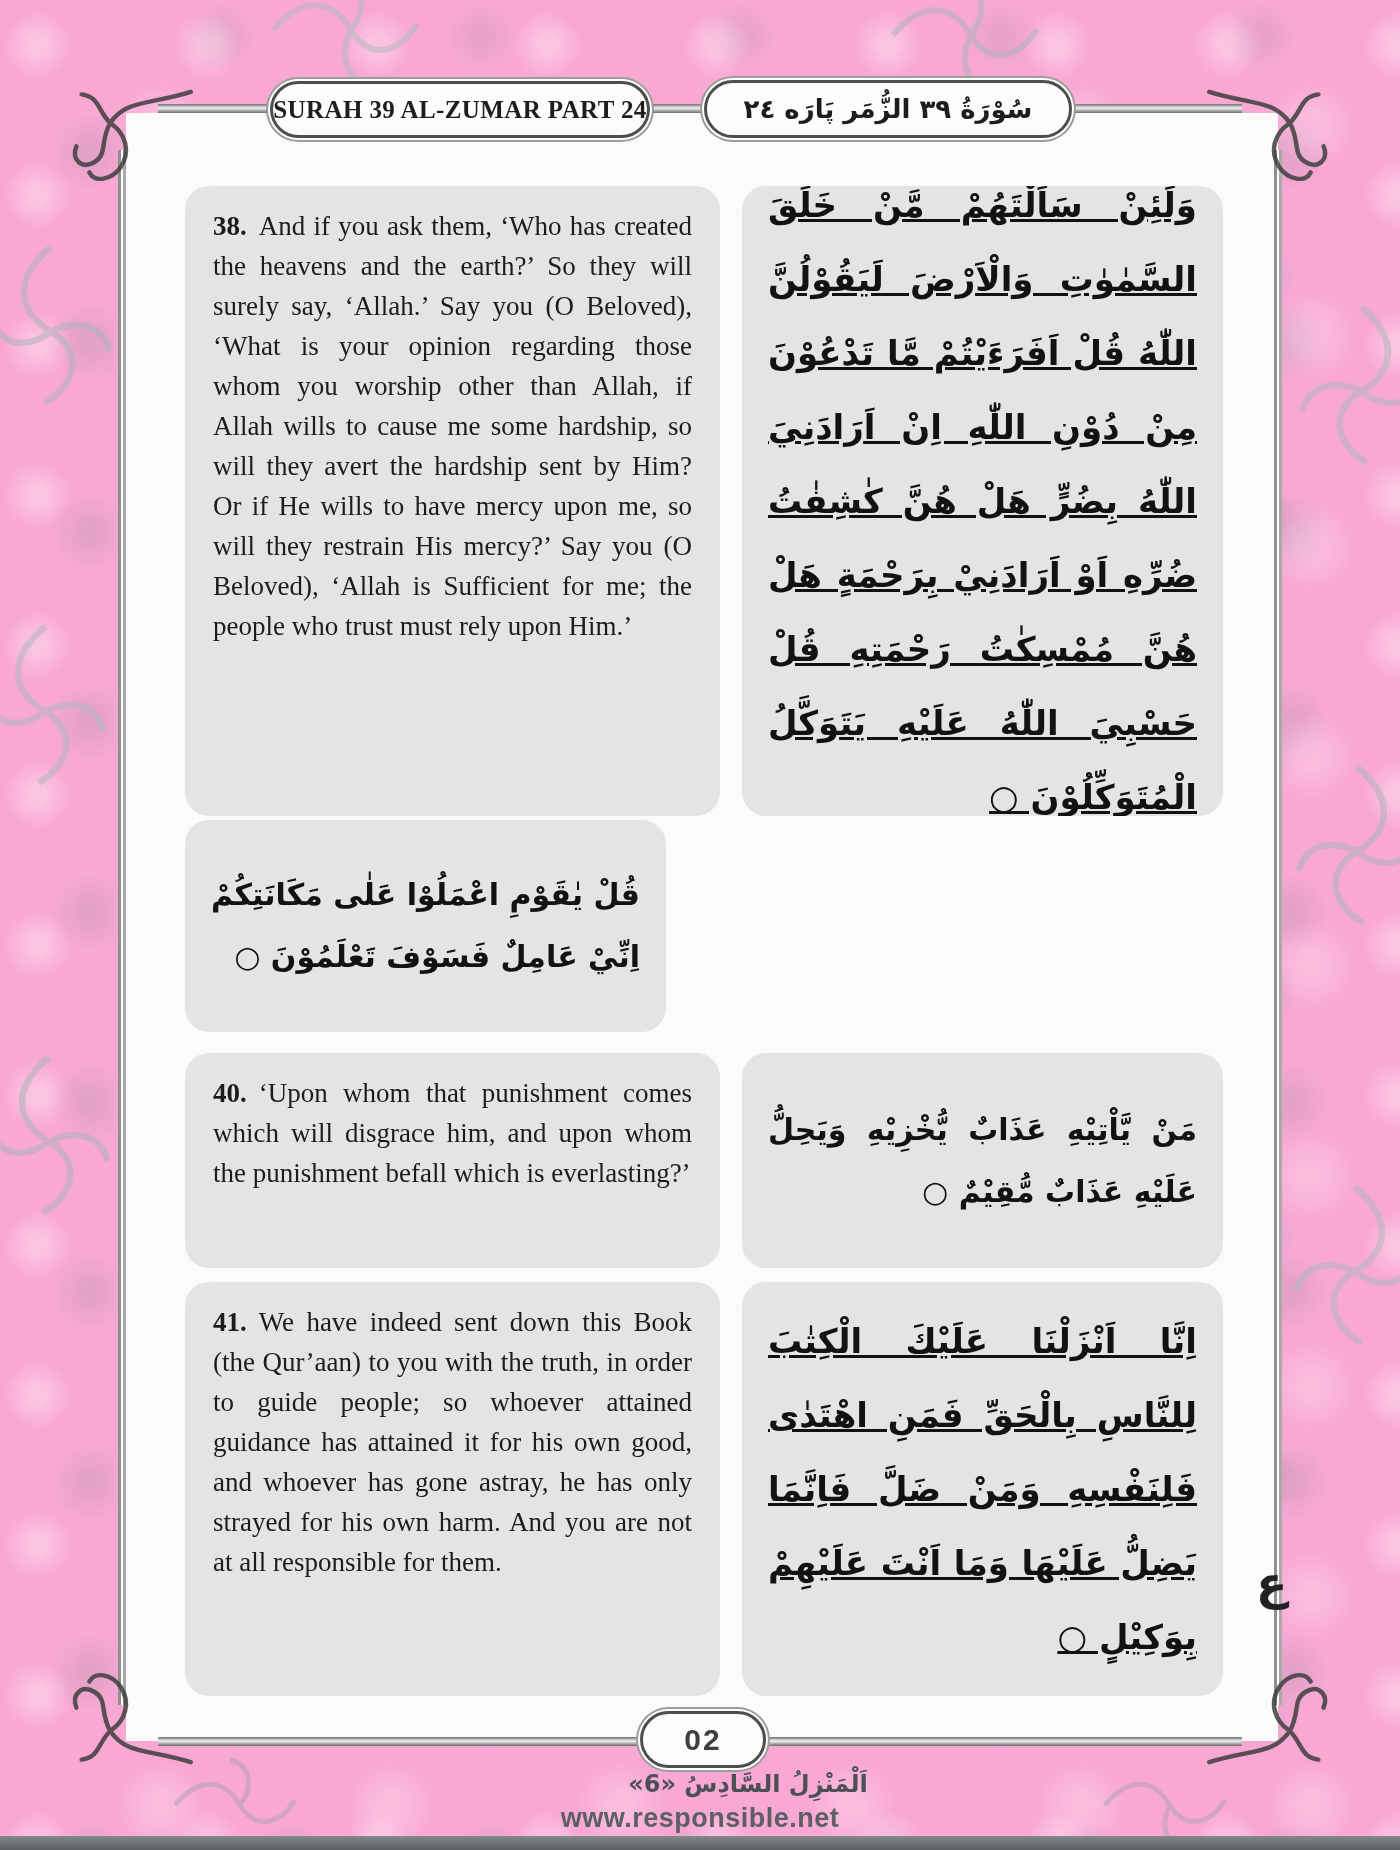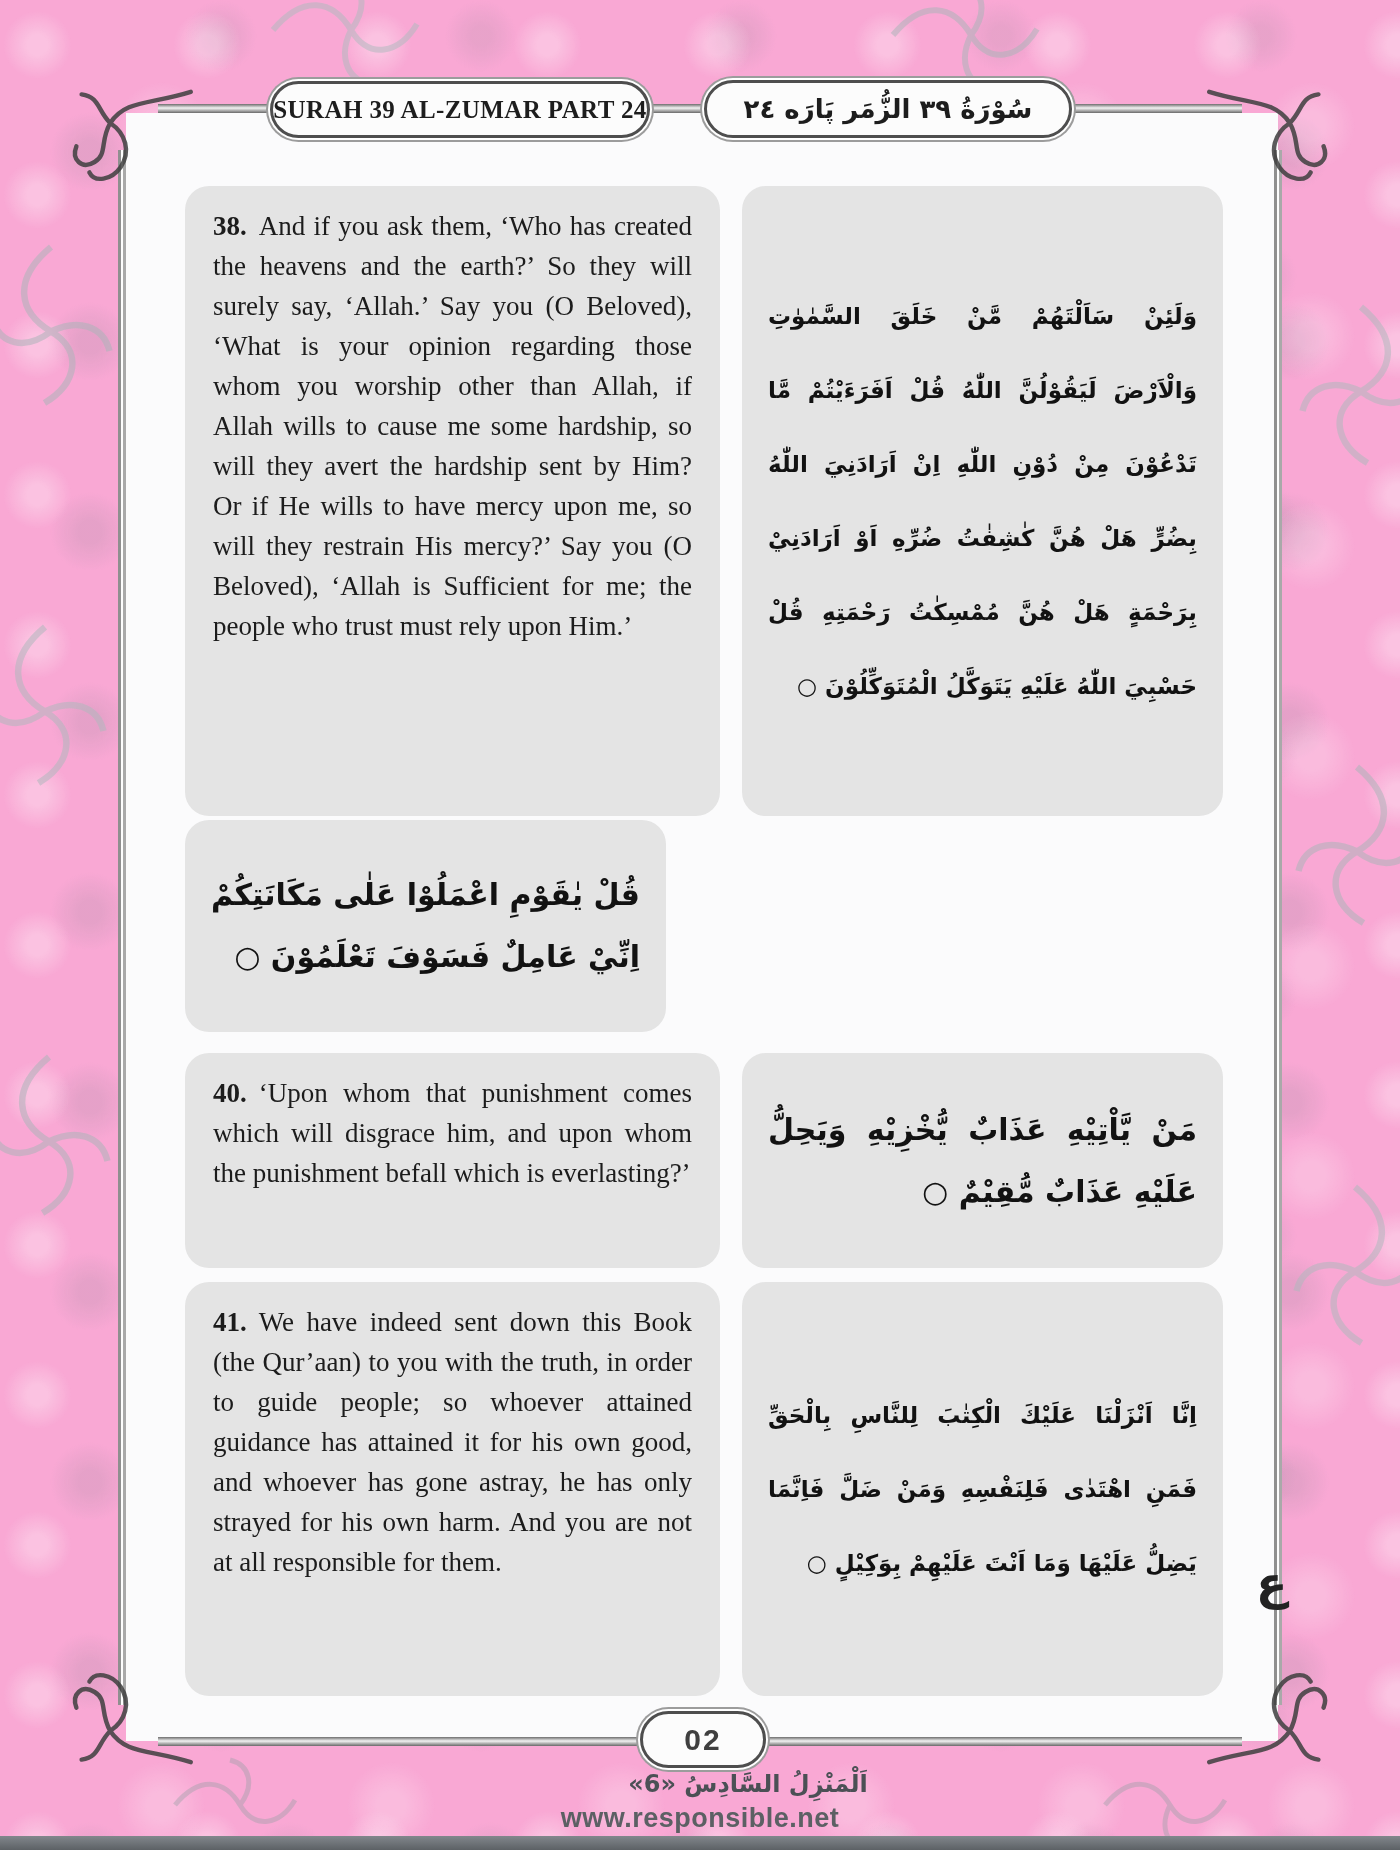--- a/index.html
+++ b/index.html
@@ -45,21 +45,21 @@
   .row-41{top:1282px;height:414px;}
   .en-box{width:535px;height:100%;background:#e4e4e4;border-radius:24px;box-sizing:border-box;
     padding:20px 28px;overflow:hidden;}
   .en-box p{margin:0;font-family:"Liberation Serif",serif;font-size:27px;line-height:40px;
     color:#1c1c1c;text-align:justify;}
   .vnum{font-weight:bold;padding-right:12px;}
   .ar-box{width:481px;height:100%;background:#e4e4e4;border-radius:24px;box-sizing:border-box;
     padding:10px 26px;display:flex;align-items:center;justify-content:center;overflow:hidden;}
   .ar-text{direction:rtl;text-align:justify;width:100%;
     font-family:"DejaVu Sans",sans-serif;font-weight:bold;color:#121212;}
-  .ar-lg{font-size:23px;line-height:74px;}
+  .ar-lg{font-size:34px;line-height:74px;text-decoration:underline;}
   .ar-sm{font-size:30px;line-height:62px;}
   
   .corner{position:absolute;z-index:6;opacity:.85;}
   
   .ruku{position:absolute;left:1256px;top:1556px;z-index:6;
     font-family:"DejaVu Sans",sans-serif;font-weight:bold;font-size:46px;color:#222;}
   
   .manzil{position:absolute;left:0;top:1770px;width:100%;text-align:center;z-index:4;
     font-family:"DejaVu Sans",sans-serif;font-weight:bold;font-size:24px;color:#4b5055;direction:rtl;margin-left:48px;}
   .website{position:absolute;left:0;top:1803px;width:100%;text-align:center;z-index:4;

